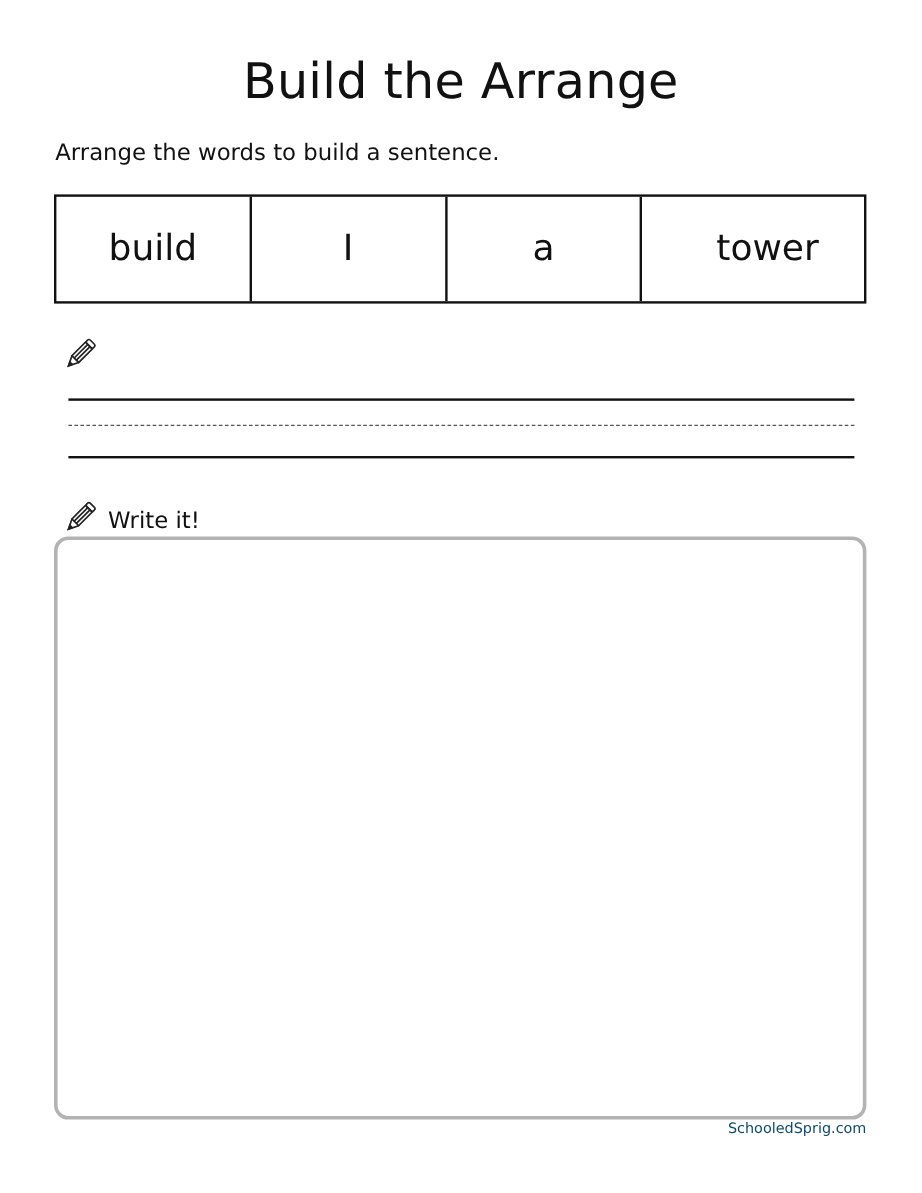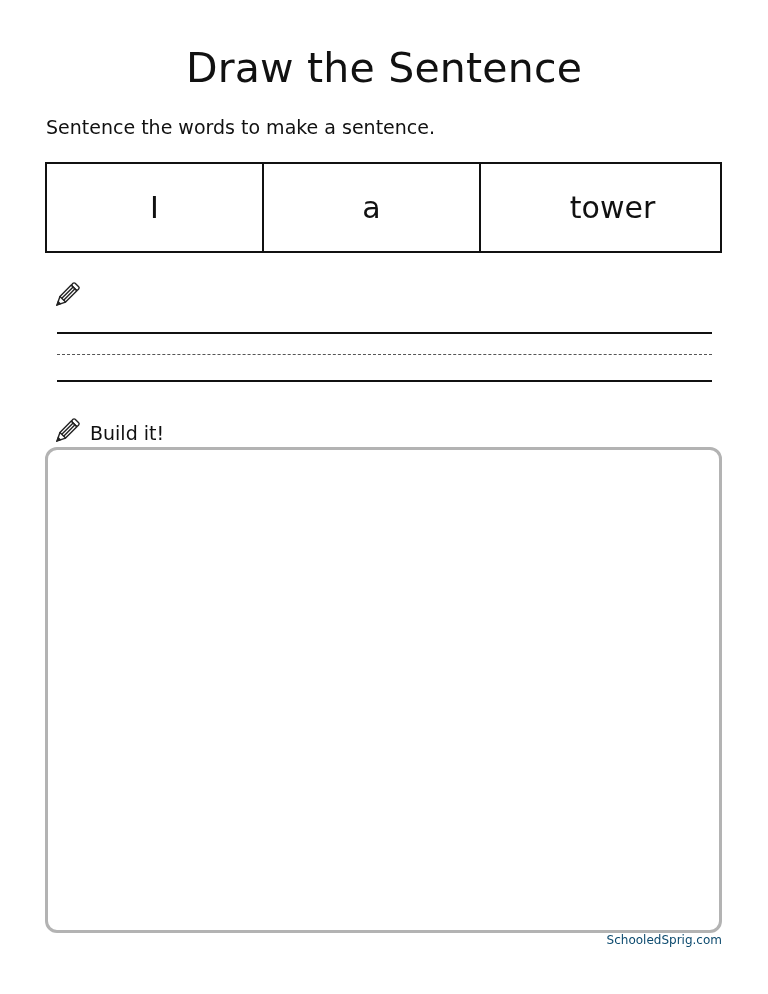--- a/index.html
+++ b/index.html
@@ -17,24 +17,25 @@
     .label svg { margin-right: 8px; }
     .line-solid { position: absolute; left: 57px; width: 655px; height: 0; border-top: 2px solid #111; }
     .line-dash { position: absolute; left: 57px; width: 655px; height: 0; border-top: 1.5px dashed #555; }
     .drawbox { position: absolute; top: 447px; left: 45px; width: 677px; height: 486px;
                border: 3px solid #b3b3b3; border-radius: 12px; box-sizing: border-box; }
     .footer { position: absolute; top: 933px; right: 46px; font-size: 12px; color: #0c4a6e; }
   </style>
 </head>
 <body>
 
-<div class="title">Draw the Sentence</div>
-<div class="instr">Sentence the words to make a sentence.</div>
+<div class="title">Build the Arrange</div>
+<div class="instr">Arrange the words to build a sentence.</div>
 
 <div class="wordbox">
+  <div class="word">build</div>
   <div class="word">I</div>
   <div class="word">a</div>
   <div class="word">tower</div>
 </div>
 
 <div class="label" style="top:280px;">
   <span>
     <svg width="30" height="30" viewBox="0 0 30 30">
       <g transform="rotate(45 15 15)" fill="none" stroke="#222" stroke-width="1.4">
         <rect x="11" y="1" width="8" height="4" rx="1.5"></rect>
@@ -58,18 +59,18 @@
       <g transform="rotate(45 15 15)" fill="none" stroke="#222" stroke-width="1.4">
         <rect x="11" y="1" width="8" height="4" rx="1.5"></rect>
         <rect x="11" y="5" width="8" height="16"></rect>
         <line x1="13.7" y1="5" x2="13.7" y2="21"></line>
         <line x1="16.3" y1="5" x2="16.3" y2="21"></line>
         <path d="M11 21 L15 29 L19 21"></path>
         <path d="M13.6 26 L15 29 L16.4 26 Z" fill="#222"></path>
       </g>
     </svg>
   </span>
-  <span>Build it!</span>
+  <span>Write it!</span>
 </div>
 
 <div class="drawbox"></div>
 
 <div class="footer">SchooledSprig.com</div>
 
 </body></html>

